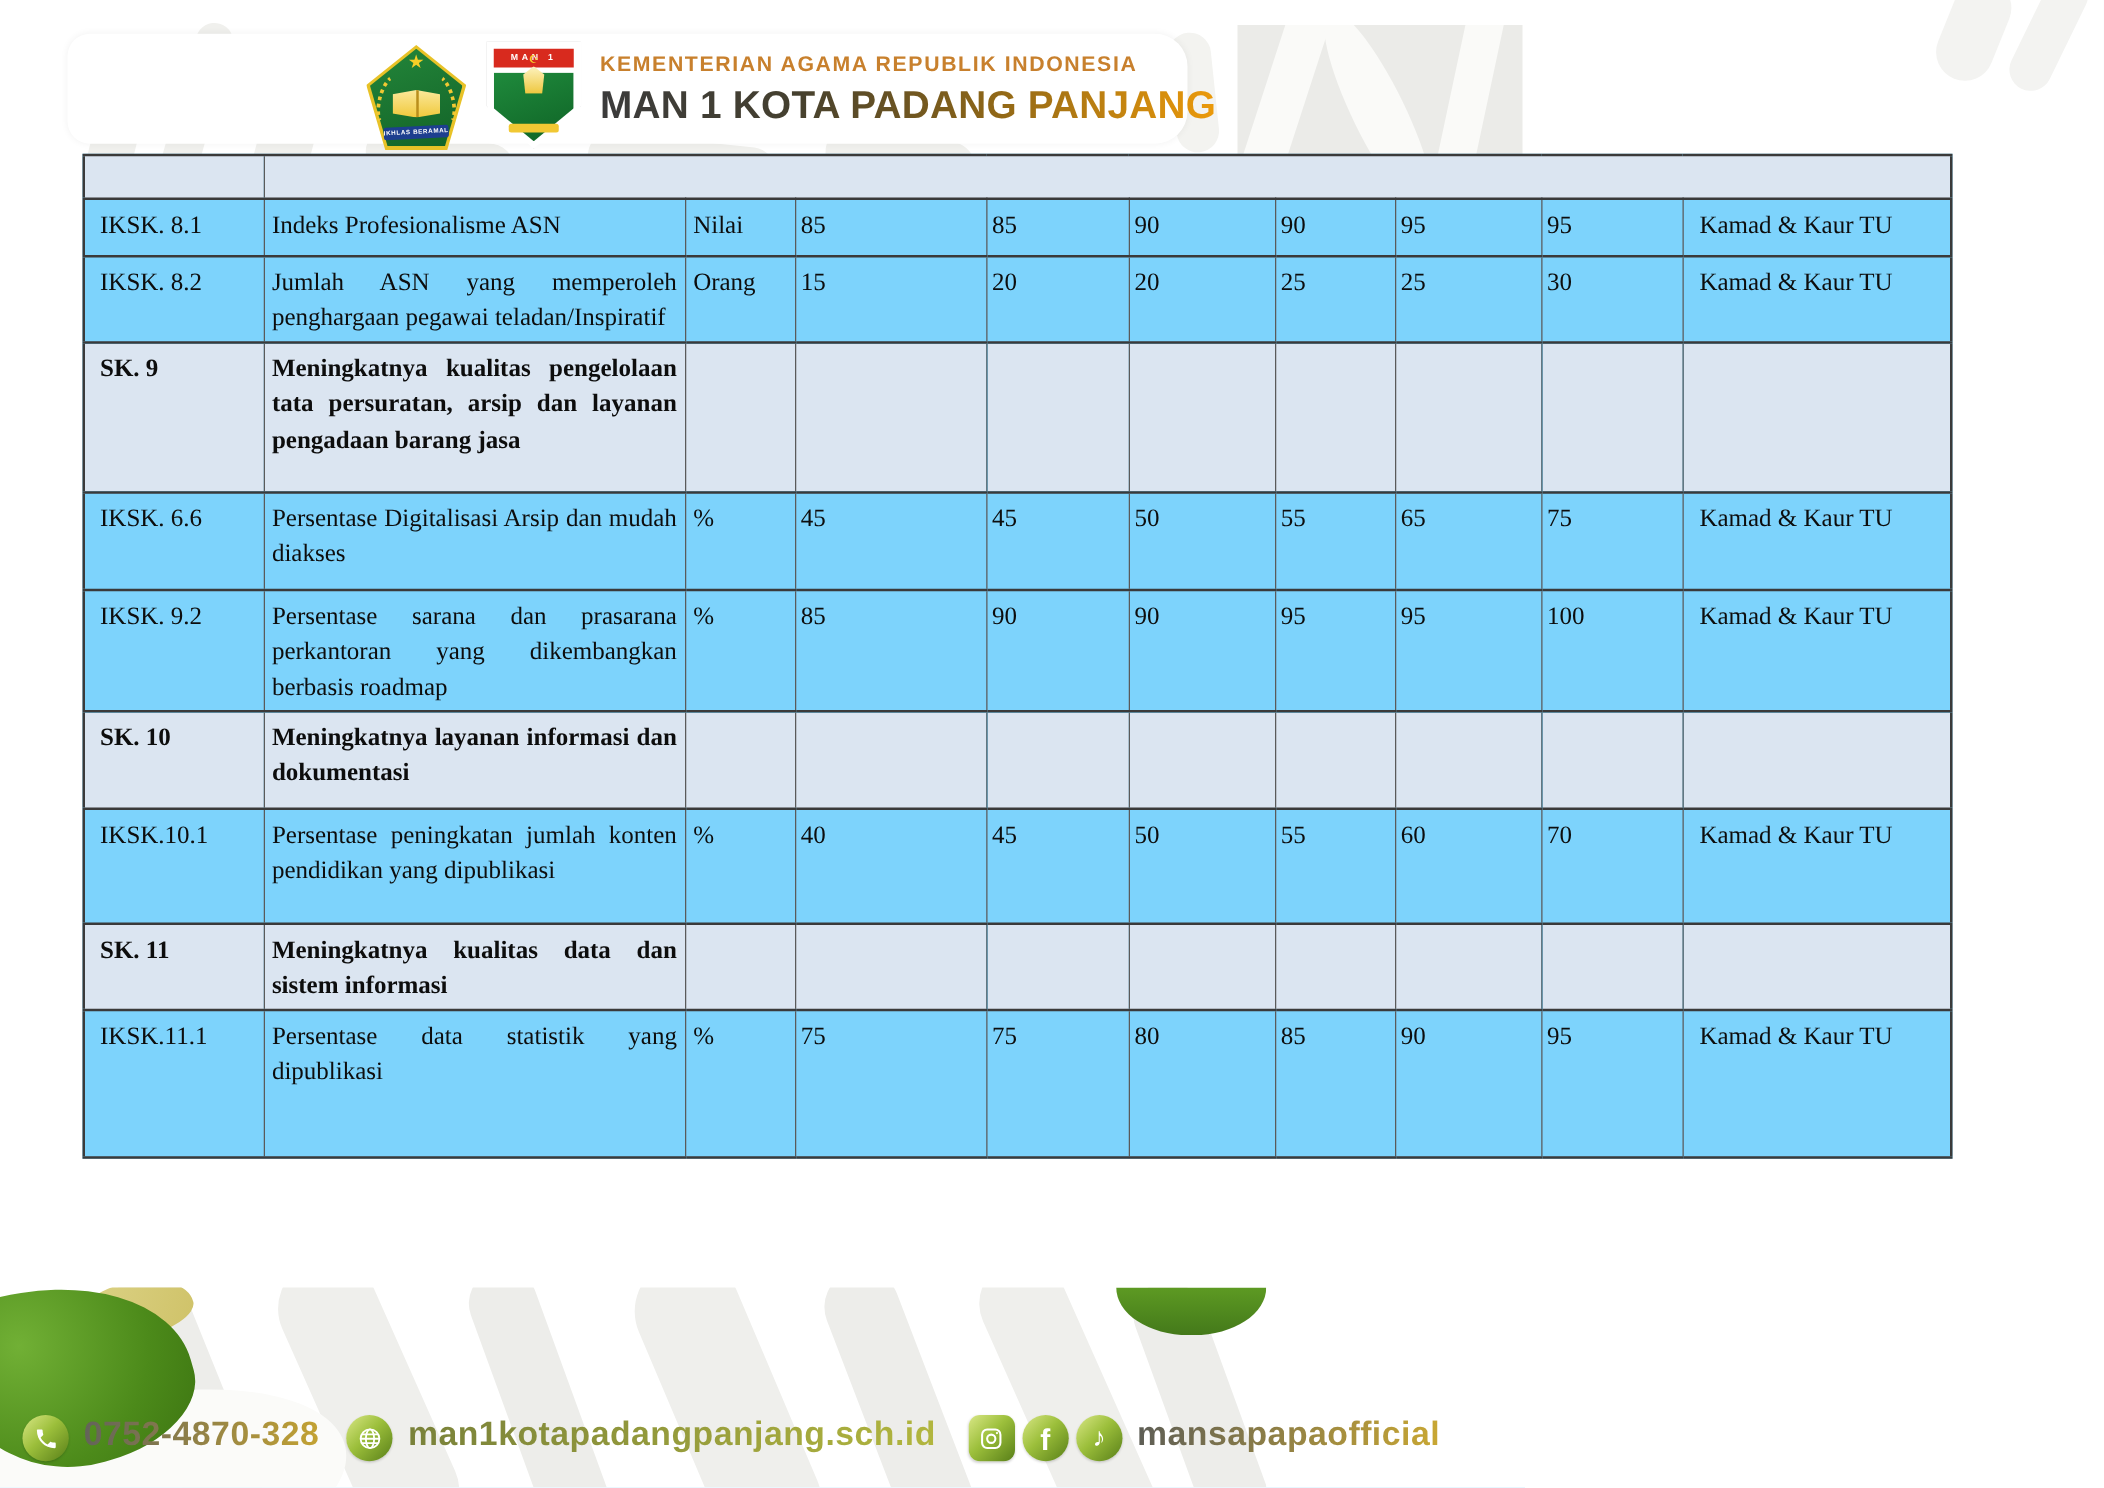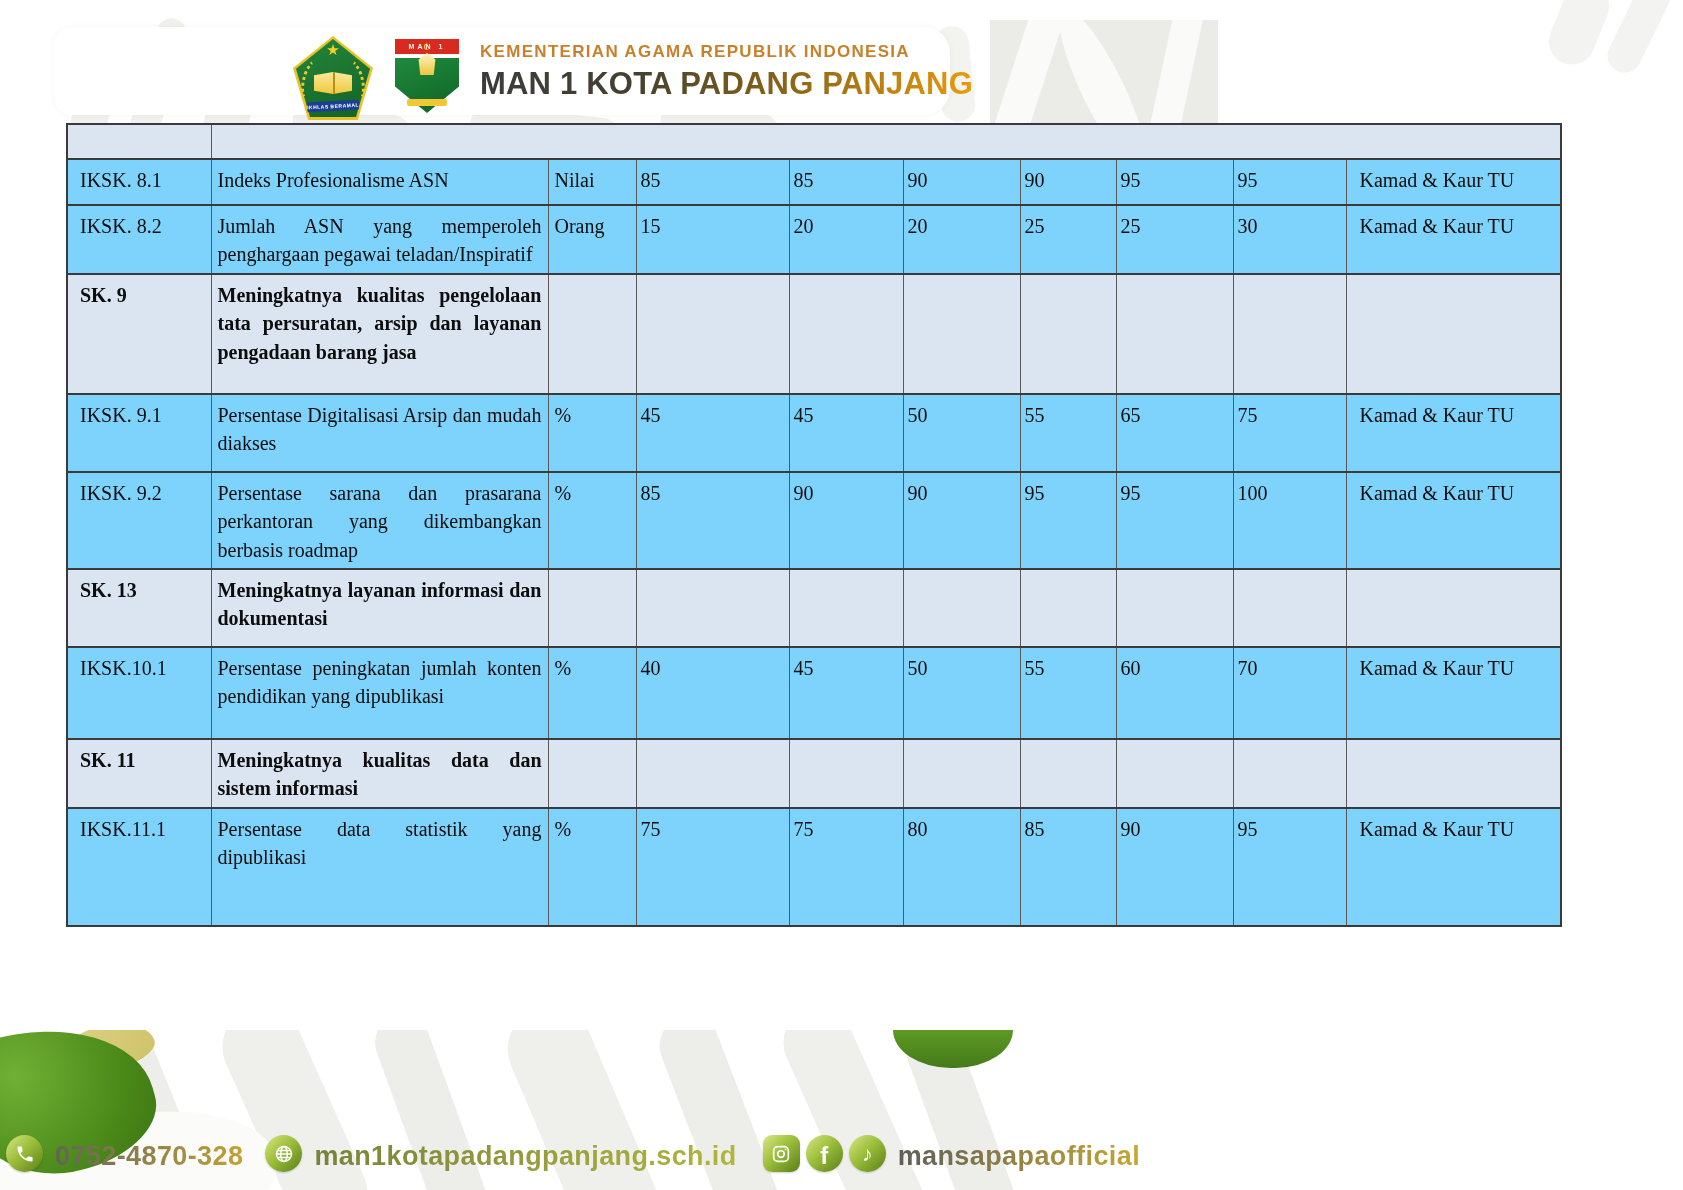--- a/index.html
+++ b/index.html
@@ -73,21 +73,21 @@
   .fband .st{z-index:1;}
   .leaf-yellow{position:absolute;left:55px;top:-4px;width:100px;height:46px;z-index:2;
       background:linear-gradient(120deg,#ded globe689,#cfc268);background:linear-gradient(120deg,#ddd489,#cfc268);
       border-radius:50% 50% 50% 50%/60% 60% 40% 40%;transform:rotate(-14deg);}
   .leaf-green{position:absolute;left:-38px;top:-6px;width:190px;height:150px;z-index:3;
       background:radial-gradient(circle at 32% 28%,#71b035 0%,#4c8a1a 62%,#3c7411 100%);
       border-radius:22% 78% 45% 55%/38% 62% 35% 65%;transform:rotate(-16deg);}
   .leaf-right{position:absolute;left:893px;top:0;width:120px;height:38px;z-index:3;
       background:linear-gradient(#5d9a23,#44791a);border-radius:0 0 48% 48%/0 0 100% 100%;}
   
-  .contact{position:absolute;left:6px;top:1132px;height:40px;display:flex;align-items:flex-end;z-index:6;}
+  .contact{position:absolute;left:18px;top:1132px;height:40px;display:flex;align-items:flex-start;z-index:6;}
   .cic{width:37px;height:37px;border-radius:50%;flex:0 0 auto;
       background:linear-gradient(135deg,#d9e786 0%,#9cbf3b 45%,#587f18 100%);
       display:flex;align-items:center;justify-content:center;box-shadow:0 1px 2px rgba(0,0,0,.18);}
   .cic.sq{border-radius:9px;}
   .cic svg{display:block;}
   .gtext{font-size:27px;font-weight:600;letter-spacing:.4px;white-space:nowrap;
       -webkit-background-clip:text;background-clip:text;color:transparent;}
   .g-phone{background-image:linear-gradient(90deg,#63635a,#c3a233);margin:0 22px 0 12px;}
   .g-site{background-image:linear-gradient(90deg,#79813a,#b2b63e);margin:0 26px 0 12px;}
   .g-handle{background-image:linear-gradient(90deg,#5e5e56,#c9a733);margin-left:12px;}
@@ -194,21 +194,21 @@
       <td class="cv"></td>
       <td class="cv"></td>
       <td class="cv"></td>
       <td class="cv"></td>
       <td class="cv"></td>
       <td class="cv"></td>
       <td class="cp"></td>
     </tr>
 
     <tr style="height:78px">
-      <td class="cc">IKSK. 9.1</td>
+      <td class="cc">IKSK. 6.6</td>
       <td class="ci">Persentase Digitalisasi Arsip dan mudah diakses</td>
       <td class="cu">%</td>
       <td class="cv">45</td>
       <td class="cv">45</td>
       <td class="cv">50</td>
       <td class="cv">55</td>
       <td class="cv">65</td>
       <td class="cv">75</td>
       <td class="cp">Kamad &amp; Kaur TU</td>
     </tr>
@@ -220,21 +220,21 @@
       <td class="cv">85</td>
       <td class="cv">90</td>
       <td class="cv">90</td>
       <td class="cv">95</td>
       <td class="cv">95</td>
       <td class="cv">100</td>
       <td class="cp">Kamad &amp; Kaur TU</td>
     </tr>
 
     <tr class="section" style="height:78px">
-      <td class="cc">SK. 13</td>
+      <td class="cc">SK. 10</td>
       <td class="ci">Meningkatnya layanan informasi dan dokumentasi</td>
       <td class="cu"></td>
       <td class="cv"></td>
       <td class="cv"></td>
       <td class="cv"></td>
       <td class="cv"></td>
       <td class="cv"></td>
       <td class="cv"></td>
       <td class="cp"></td>
     </tr>

